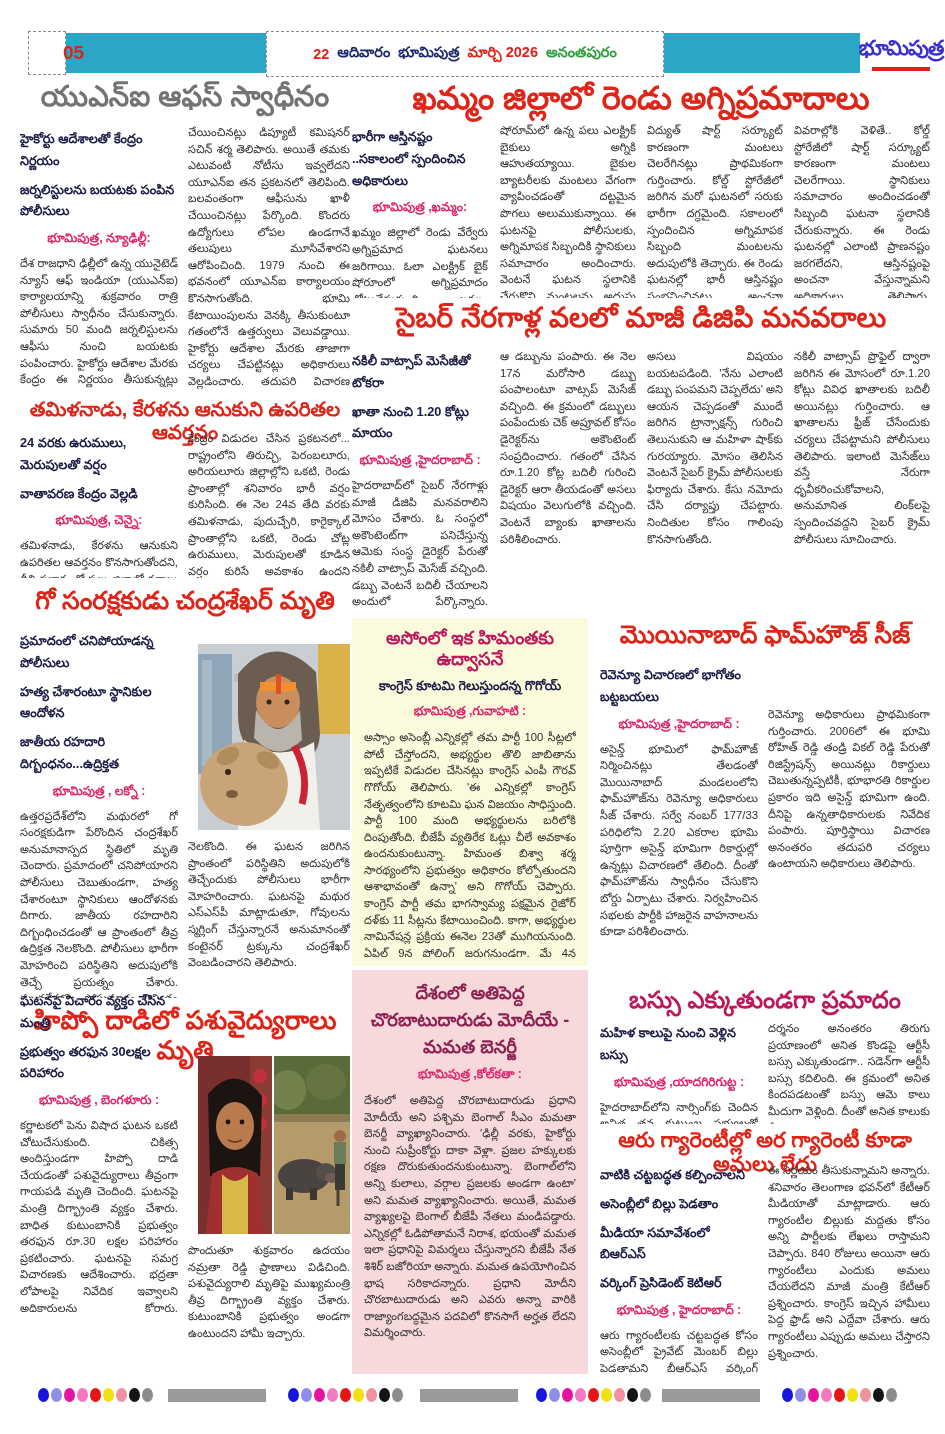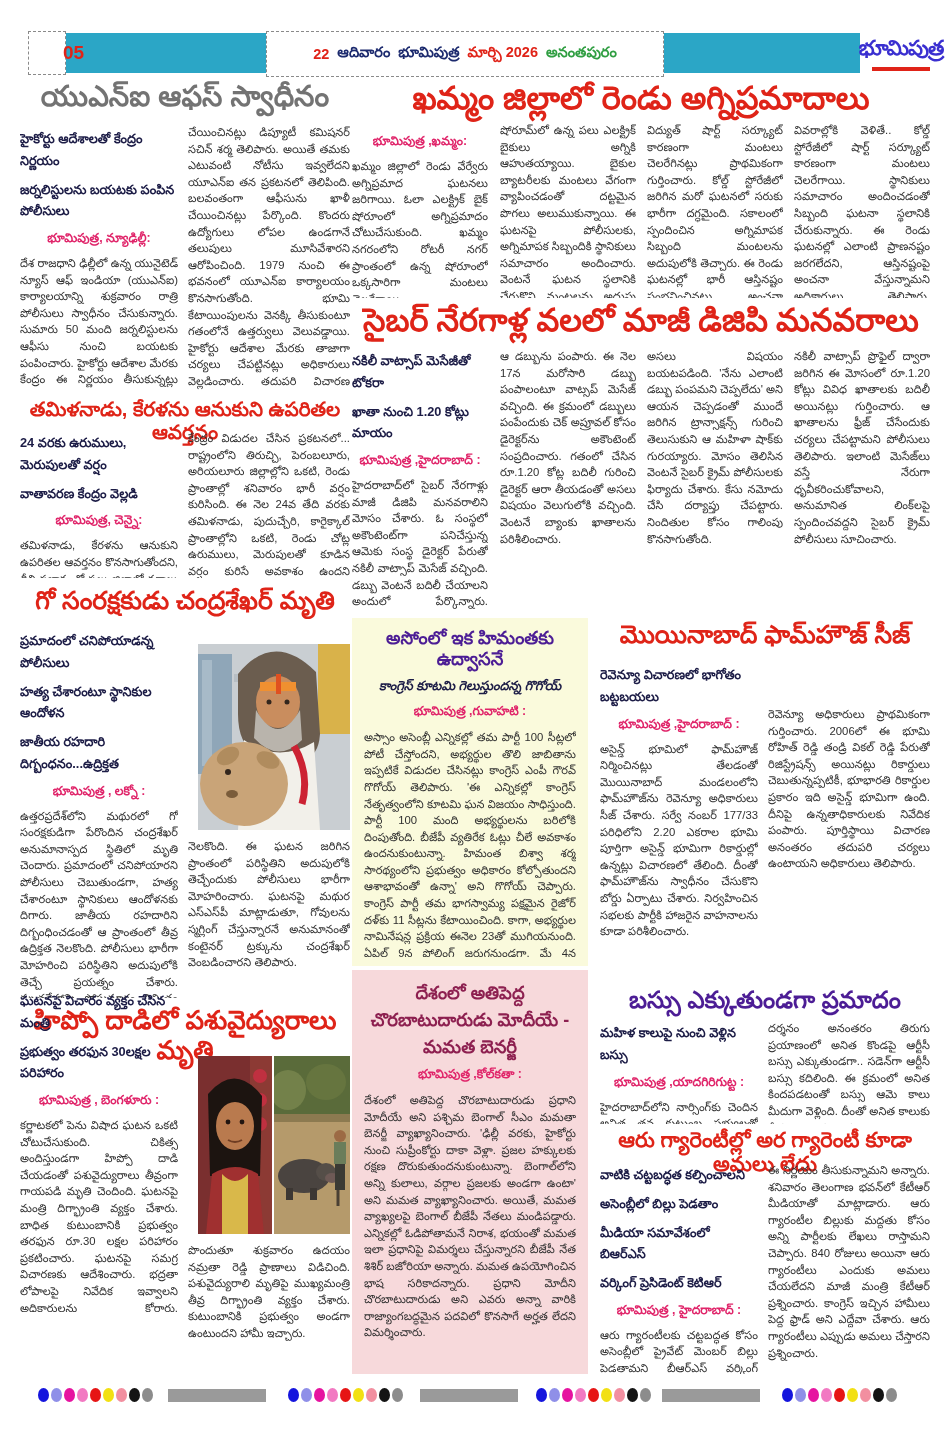--- a/index.html
+++ b/index.html
@@ -10,29 +10,29 @@
   .teal-bar{background:#2ba6c6;}
   .hdr-box{background:#fff;border:1px dashed #8a8a8a;display:flex;align-items:center;justify-content:center;}
   .pagenum{color:#e02318;font-weight:bold;font-size:19px;justify-content:flex-start;padding-left:6px;box-sizing:border-box;}
   .dateline{font-size:14.5px;font-weight:bold;white-space:nowrap;gap:8px;}
   .dl-red{color:#e02318;} .dl-navy{color:#1c2a6e;} .dl-green{color:#2f9e41;}
   .masthead{color:#3a2fd0;font-weight:800;font-size:21px;letter-spacing:-1px;
             display:flex;flex-direction:column;align-items:center;justify-content:center;background:#fff;}
   .masthead .tag{width:58px;height:4px;background:#e02318;margin-top:2px;}
   
   .headline{font-weight:bold;text-align:center;line-height:1.15;}
-  .hl-red{color:#df2418;} .hl-purple{color:#737373;} .hl-green{color:#4c1d95;} .hl-maroon{color:#8d2050;}
+  .hl-red{color:#df2418;} .hl-purple{color:#737373;} .hl-green{color:#be185d;} .hl-maroon{color:#8d2050;}
   .col{font-size:11.3px;line-height:1.47;text-align:justify;color:#2f2f2f;overflow:hidden;}
   .subhead{font-weight:bold;color:#1c1c46;font-size:12.8px;line-height:1.7;text-align:left;margin-bottom:7px;}
   .byline{font-weight:bold;color:#e0256a;font-size:12.3px;text-align:center;margin:6px 0 8px 0;}
   .boxed{box-sizing:border-box;padding:10px 12px;overflow:hidden;}
   .box-yellow{background:#fafadc;}
   .box-pink{background:#f7d9db;}
   .boxed .headline{margin-bottom:6px;}
-  .boxed .subhead{text-align:center;font-style:italic;}
+  .boxed .subhead{text-align:center;}
   .photo{overflow:hidden;}
   .photo svg{display:block;}
   
   .dots{display:flex;gap:2px;align-items:center;}
   .dot{display:inline-block;width:11px;height:14px;border-radius:50%;}
   .graybar{background:#9a9a9a;height:13px;}
 </style>
 </head>
 <body>
 
@@ -156,36 +156,37 @@
     </svg>
   </div>
   <div class="abs col" style="left:188px;top:1242px;width:162px;height:130px;">
     <div>పొందుతూ శుక్రవారం ఉదయం నమ్రతా రెడ్డి ప్రాణాలు విడిచింది. పశువైద్యురాలి మృతిపై ముఖ్యమంత్రి తీవ్ర దిగ్భ్రాంతి వ్యక్తం చేశారు. కుటుంబానికి ప్రభుత్వం అండగా ఉంటుందని హామీ ఇచ్చారు.</div>
   </div>
 </div>
 
 <div>
   <div class="abs headline hl-red" style="left:352px;top:80px;width:578px;font-size:32px;">ఖమ్మం జిల్లాలో రెండు అగ్నిప్రమాదాలు</div>
   <div class="abs col" style="left:352px;top:126px;width:136px;height:172px;">
+    <div class="subhead">భారీగా ఆస్తినష్టం ..సకాలంలో స్పందించిన అధికారులు</div>
     <div class="byline">భూమిపుత్ర ,ఖమ్మం:</div>
     <div>ఖమ్మం జిల్లాలో రెండు వేర్వేరు అగ్నిప్రమాద ఘటనలు జరిగాయి. ఓలా ఎలక్ట్రిక్ బైక్ షోరూంలో అగ్నిప్రమాదం చోటుచేసుకుంది. ఖమ్మం నగరంలోని రోటరీ నగర్ ప్రాంతంలో ఉన్న షోరూంలో ఒక్కసారిగా మంటలు చెలరేగాయి.</div>
   </div>
   <div class="abs col" style="left:500px;top:122px;width:136px;height:176px;">
     <div>షోరూమ్‌లో ఉన్న పలు ఎలక్ట్రిక్ బైకులు అగ్నికి ఆహుతయ్యాయి. బైకుల బ్యాటరీలకు మంటలు వేగంగా వ్యాపించడంతో దట్టమైన పొగలు అలుముకున్నాయి. ఈ ఘటనపై పోలీసులకు, అగ్నిమాపక సిబ్బందికి స్థానికులు సమాచారం అందించారు. వెంటనే ఘటన స్థలానికి చేరుకొని మంటలను అదుపు చేశారు.</div>
   </div>
   <div class="abs col" style="left:647px;top:122px;width:136px;height:176px;">
     <div>విద్యుత్ షార్ట్ సర్క్యూట్ కారణంగా మంటలు చెలరేగినట్లు ప్రాథమికంగా గుర్తించారు. కోల్డ్ స్టోరేజీలో జరిగిన మరో ఘటనలో సరుకు భారీగా దగ్ధమైంది. సకాలంలో స్పందించిన అగ్నిమాపక సిబ్బంది మంటలను అదుపులోకి తెచ్చారు. ఈ రెండు ఘటనల్లో భారీ ఆస్తినష్టం సంభవించినట్లు అంచనా వేస్తున్నారు.</div>
   </div>
   <div class="abs col" style="left:794px;top:122px;width:136px;height:176px;">
     <div>వివరాల్లోకి వెళితే.. కోల్డ్ స్టోరేజీలో షార్ట్ సర్క్యూట్ కారణంగా మంటలు చెలరేగాయి. స్థానికులు సమాచారం అందించడంతో సిబ్బంది ఘటనా స్థలానికి చేరుకున్నారు. ఈ రెండు ఘటనల్లో ఎలాంటి ప్రాణనష్టం జరగలేదని, ఆస్తినష్టంపై అంచనా వేస్తున్నామని అధికారులు తెలిపారు. బాధితులకు అండగా ఉంటామని హామీ ఇచ్చారు.</div>
   </div>
 </div>
 
 <div>
-  <div class="abs headline hl-red" style="left:352px;top:302px;width:578px;font-size:32px;font-family:Liberation Serif, serif;">సైబర్ నేరగాళ్ల వలలో మాజీ డిజిపి మనవరాలు</div>
+  <div class="abs headline hl-red" style="left:352px;top:302px;width:578px;font-size:28px;">సైబర్ నేరగాళ్ల వలలో మాజీ డిజిపి మనవరాలు</div>
   <div class="abs col" style="left:352px;top:350px;width:136px;height:262px;">
     <div class="subhead">నకిలీ వాట్సాప్ మెసేజీతో టోకరా</div>
     <div class="subhead">ఖాతా నుంచి 1.20 కోట్లు మాయం</div>
     <div class="byline">భూమిపుత్ర ,హైదరాబాద్ :</div>
     <div>హైదరాబాద్‌లో సైబర్ నేరగాళ్లు మాజీ డిజిపి మనవరాలిని మోసం చేశారు. ఓ సంస్థలో అకౌంటెంట్‌గా పనిచేస్తున్న ఆమెకు సంస్థ డైరెక్టర్ పేరుతో నకిలీ వాట్సాప్ మెసేజ్ వచ్చింది. డబ్బు వెంటనే బదిలీ చేయాలని అందులో పేర్కొన్నారు. నిజమేనని నమ్మి ఆమె పలు విడతలుగా డబ్బు పంపింది.</div>
   </div>
   <div class="abs col" style="left:500px;top:348px;width:136px;height:264px;">
     <div>ఆ డబ్బును పంపారు. ఈ నెల 17న మరోసారి డబ్బు పంపాలంటూ వాట్సప్ మెసేజ్ వచ్చింది. ఈ క్రమంలో డబ్బులు పంపేందుకు చెక్ అప్రూవల్ కోసం డైరెక్టర్‌ను అకౌంటెంట్ సంప్రదించారు. గతంలో చేసిన రూ.1.20 కోట్ల బదిలీ గురించి డైరెక్టర్ ఆరా తీయడంతో అసలు విషయం వెలుగులోకి వచ్చింది. వెంటనే బ్యాంకు ఖాతాలను పరిశీలించారు.</div>
   </div>
   <div class="abs col" style="left:647px;top:348px;width:136px;height:264px;">

